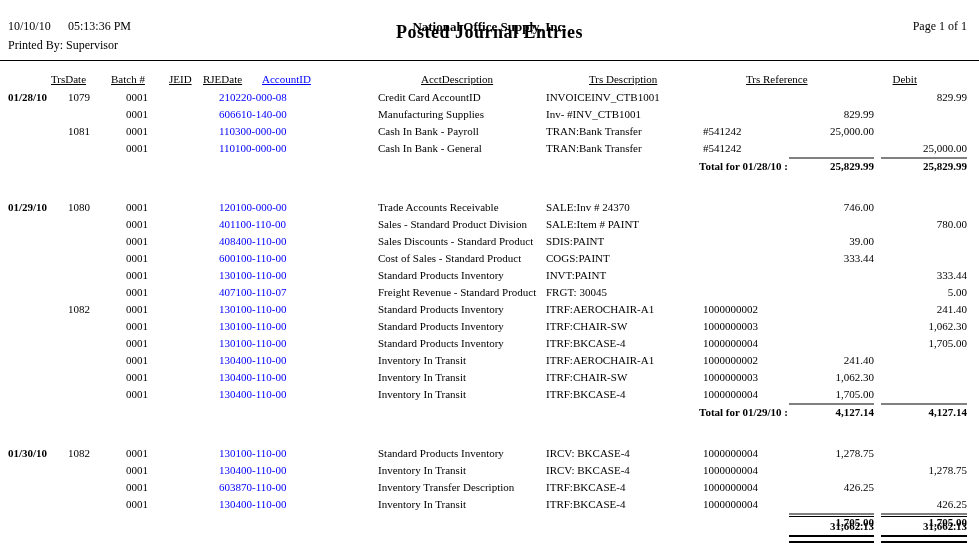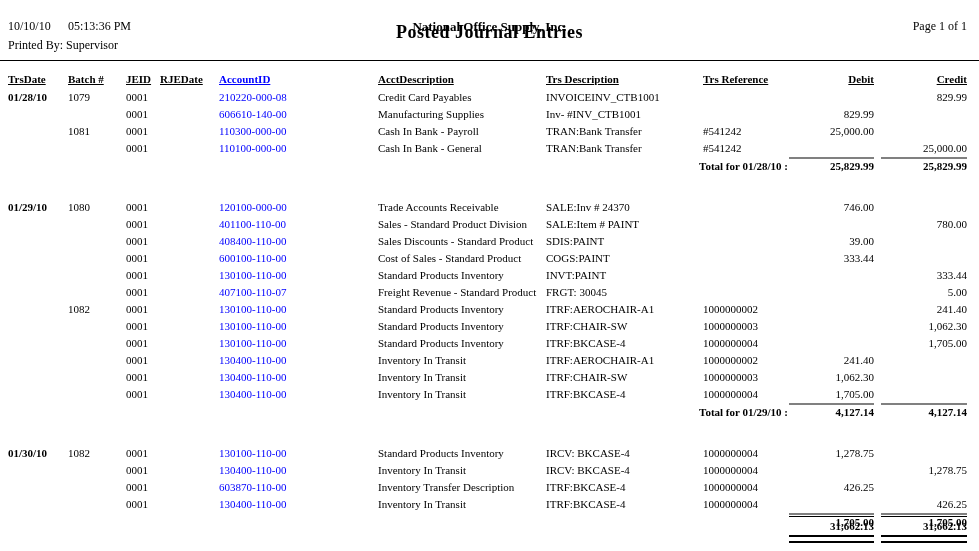--- a/index.html
+++ b/index.html
@@ -28,21 +28,21 @@
   .c-jeid{left:126px;width:40px;}
   .c-rjedate{left:160px;width:57px;}
   .c-account{left:219px;width:150px;color:var(--link,#0000ff);cursor:pointer;}
   .c-acctdesc{left:378px;width:166px;}
   .c-trsdesc{left:546px;width:155px;}
   .c-trsref{left:703px;width:85px;}
   .c-debit{left:781px;width:93px;text-align:right;}
   .c-credit{left:877px;width:90px;text-align:right;}
   .c-totallabel{left:590px;width:198px;text-align:right;font-weight:bold;}
 
-  .hcell{font-weight:bold;text-decoration:underline;}
+  .hcell{font-weight:normal;text-decoration:underline;margin-left:43px;}
 
   .rule{position:absolute;height:2px;background:var(--rule,#808080);}
   .rule.debit{left:789px;width:85px;}
   .rule.credit{left:881px;width:86px;}
   .rule.black{background:#000;height:1px;}
   .dblrule{position:absolute;height:4px;border-top:2px solid #000;border-bottom:2px solid #000;background:transparent;}
   .dblrule.debit{left:789px;width:85px;}
   .dblrule.credit{left:881px;width:86px;}
 </style>
 </head>
@@ -70,21 +70,21 @@
         <span class="c-trsdesc hcell">Trs Description</span>
         <span class="c-trsref hcell">Trs Reference</span>
         <span class="c-debit hcell">Debit</span>
         <span class="c-credit hcell">Credit</span>
       </div>
       <div class="row" style="top: 90px;">
         <span class="c-trsdate b">01/28/10</span>
         <span class="c-batch">1079</span>
         <span class="c-jeid">0001</span>
         <span class="c-account">210220-000-08</span>
-        <span class="c-acctdesc">Credit Card Payables</span>
+        <span class="c-acctdesc">Credit Card AccountID</span>
         <span class="c-trsdesc">INVOICEINV_CTB1001</span>
         <span class="c-credit">829.99</span>
       </div>
       <div class="row" style="top: 107px;">
         <span class="c-jeid">0001</span>
         <span class="c-account">606610-140-00</span>
         <span class="c-acctdesc">Manufacturing Supplies</span>
         <span class="c-trsdesc">Inv- #INV_CTB1001</span>
         <span class="c-debit">829.99</span>
       </div>

